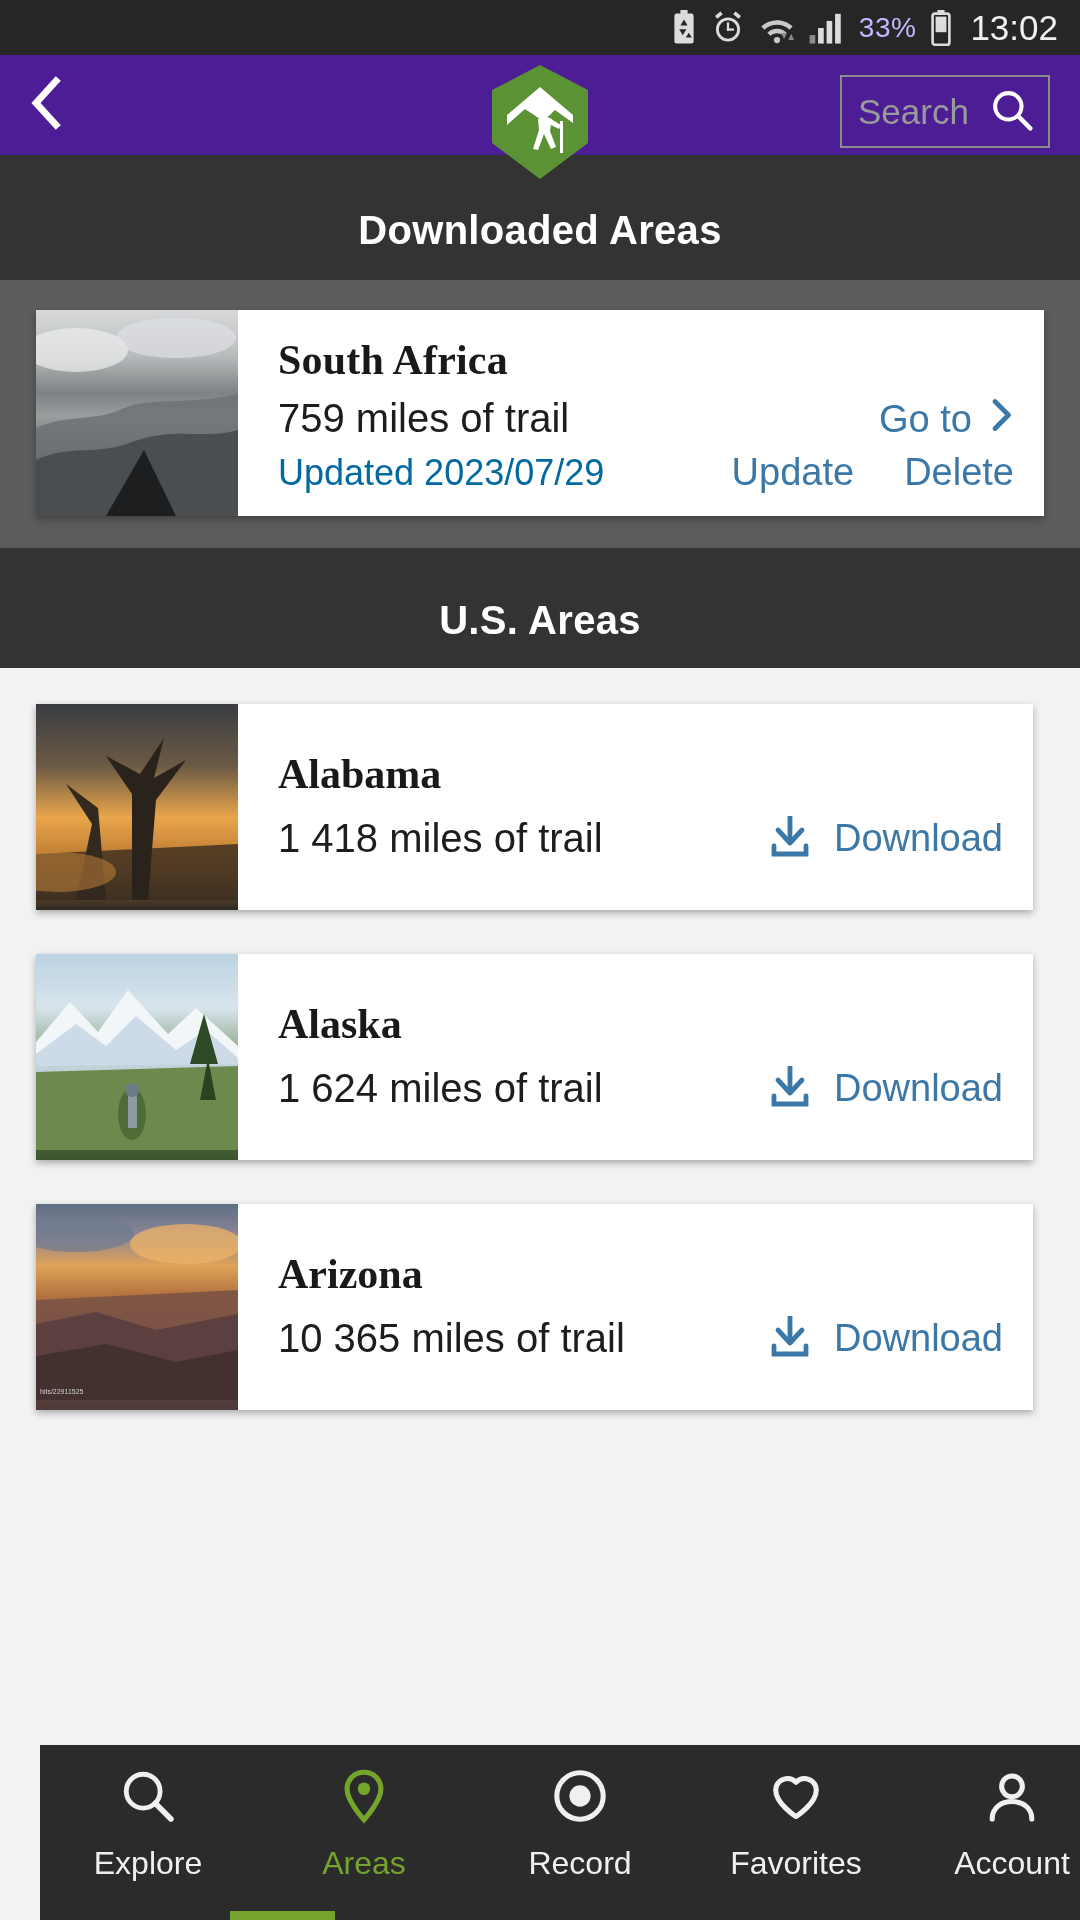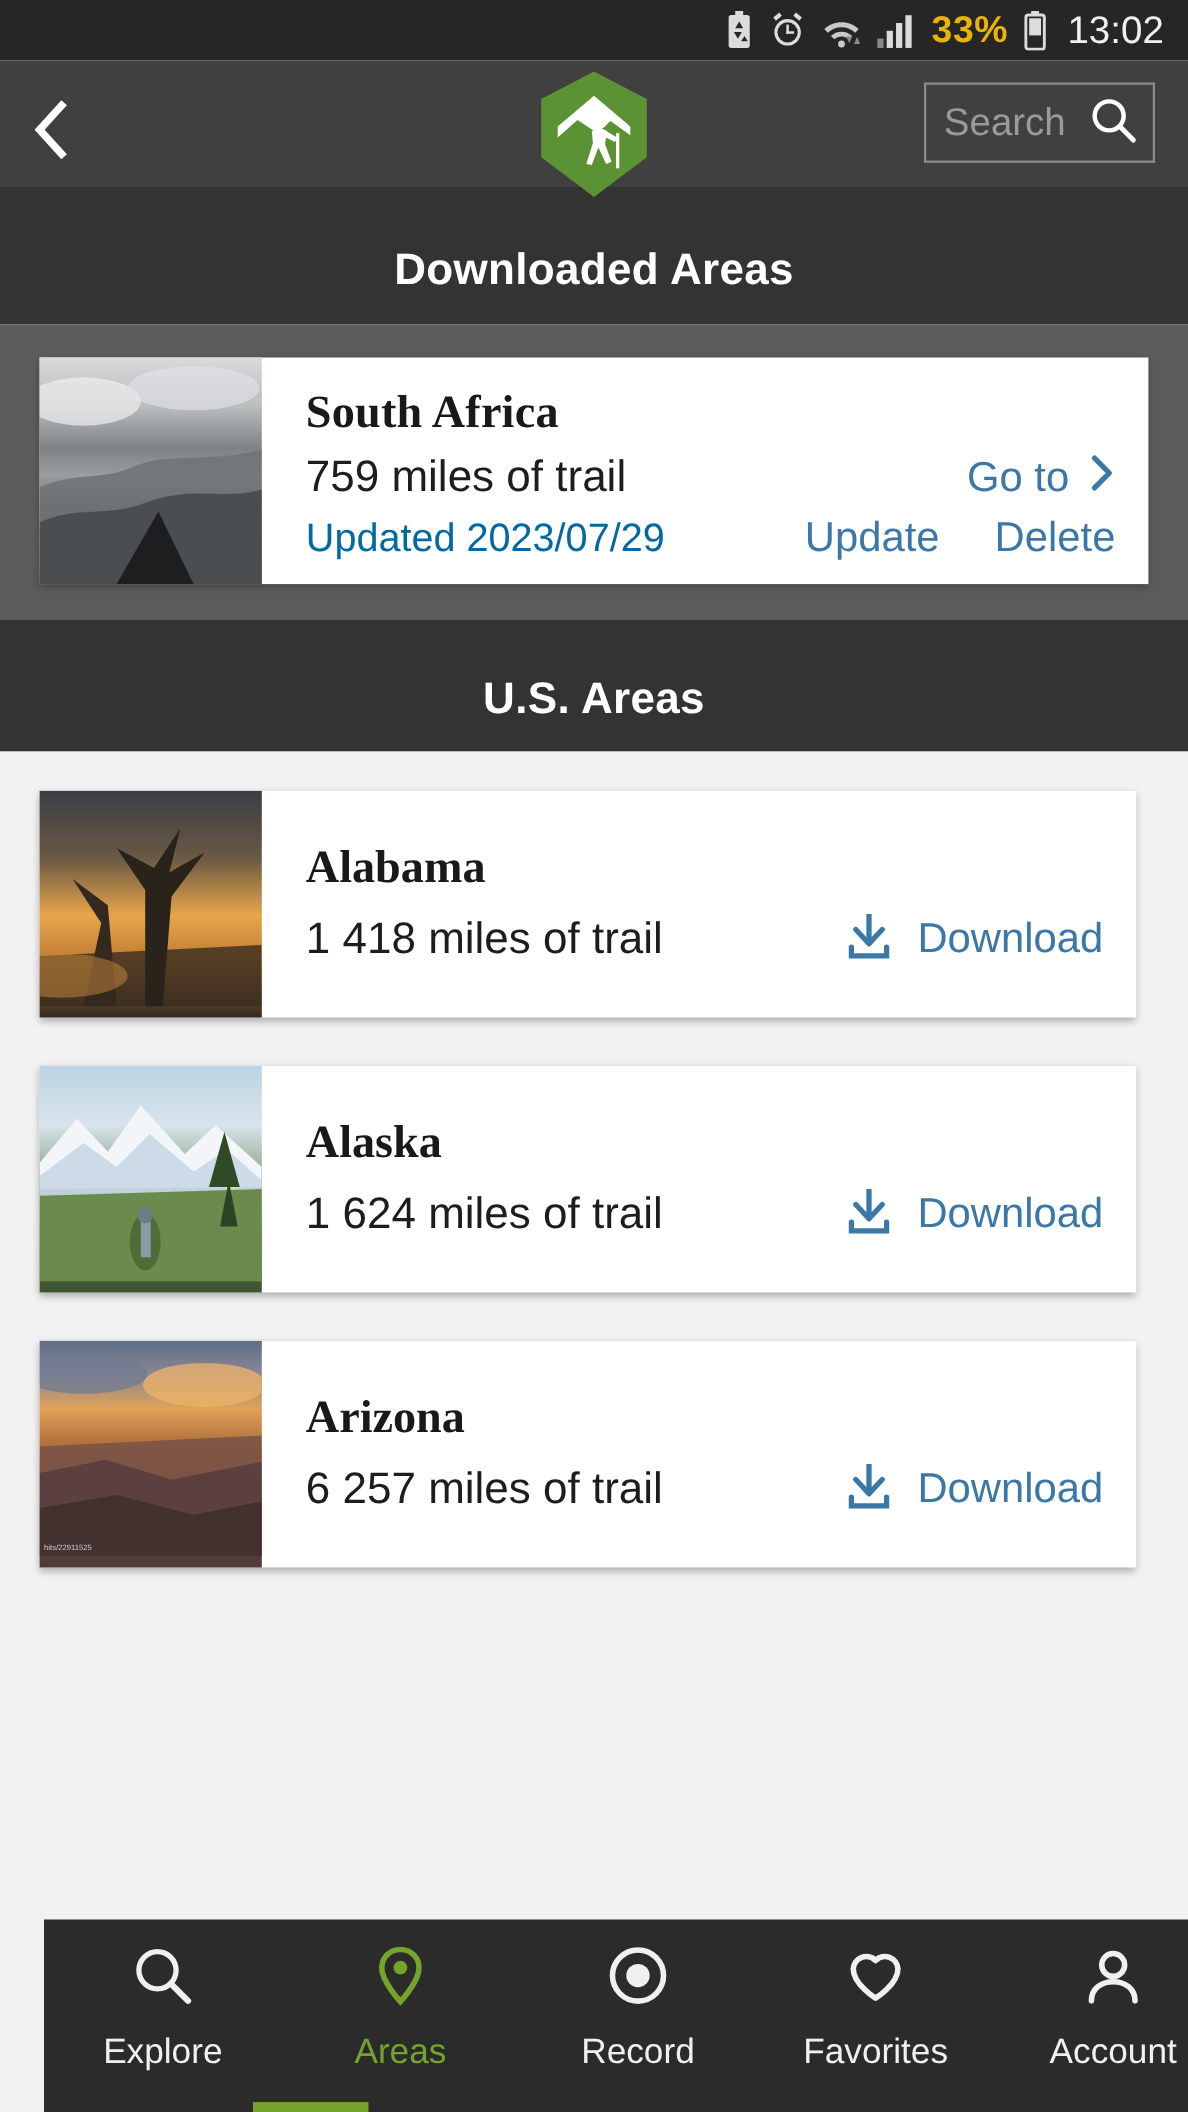--- a/index.html
+++ b/index.html
@@ -10,27 +10,27 @@
     overflow:hidden;
     position:relative;
   }
 
   
   .statusbar{
     height:55px; background:#262626; display:flex; align-items:center;
     justify-content:flex-end; padding-right:22px; gap:12px;
   }
   .statusbar .sb-icon{ display:flex; align-items:center; }
-  .sb-text{ color:#eab308; font-size:34px; letter-spacing:.5px;font-weight:bold; }
+  .sb-text{ color:#c4b5fd; font-size:28px; letter-spacing:.5px; }
   .sb-time{ color:#f0f0f0; font-size:35px; margin-left:4px; }
 
   
   .appbar{
-    height:115px; background:#404040; position:relative; display:flex;
-    align-items:flex-end;
+    height:100px; background:#4c1d95; position:relative; display:flex;
+    align-items:flex-start;
   }
   .back-btn{
     width:96px; height:100px; display:flex; align-items:center;
     justify-content:center;
   }
   .logo-wrap{
     position:absolute; left:50%; top:8px; transform:translateX(-50%);
     width:110px; height:118px; z-index:5;
   }
   .search-box{
@@ -303,21 +303,21 @@
         <ellipse cx="150" cy="40" rx="56" ry="20" fill="#edb368" opacity=".75"></ellipse>
         <path d="M0 96 L202 86 L202 196 L0 196 Z" fill="#7b5346" opacity=".9"></path>
         <path d="M0 120 L60 108 L120 126 L202 110 L202 196 L0 196 Z" fill="#5c4040"></path>
         <path d="M0 152 L70 140 L140 158 L202 146 L202 196 L0 196 Z" fill="#43312f"></path>
         <text x="4" y="190" font-size="7" fill="#cfcfcf" font-family="Liberation Sans">hits/22911525</text>
       </svg>
     </div>
     <div class="us-body">
       <div class="us-title">Arizona</div>
       <div class="us-sub">
-        <span class="us-miles">6 257 miles of trail</span>
+        <span class="us-miles">10 365 miles of trail</span>
         <span class="dl-wrap">
           <span>
             <svg width="44" height="48" viewBox="0 0 22 24">
                 <line x1="11" y1="2" x2="11" y2="14" stroke="#3b78a7" stroke-width="2.4"></line>
                 <polyline points="5,9 11,15.5 17,9" fill="none" stroke="#3b78a7" stroke-width="2.4" stroke-linecap="round" stroke-linejoin="round"></polyline>
                 <polyline points="3,17 3,21 19,21 19,17" fill="none" stroke="#3b78a7" stroke-width="2.4" stroke-linecap="round"></polyline>
               </svg>
           </span>
           <span class="dl-label">Download</span>
         </span>

